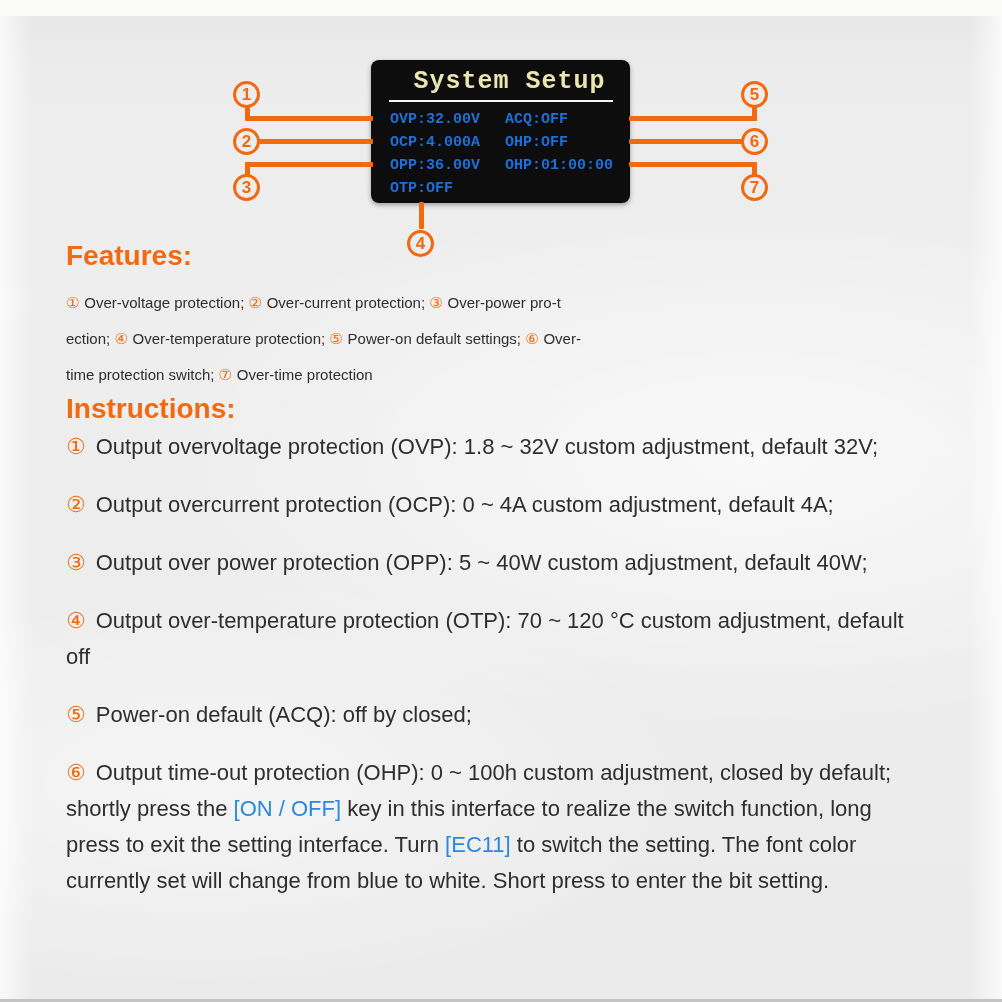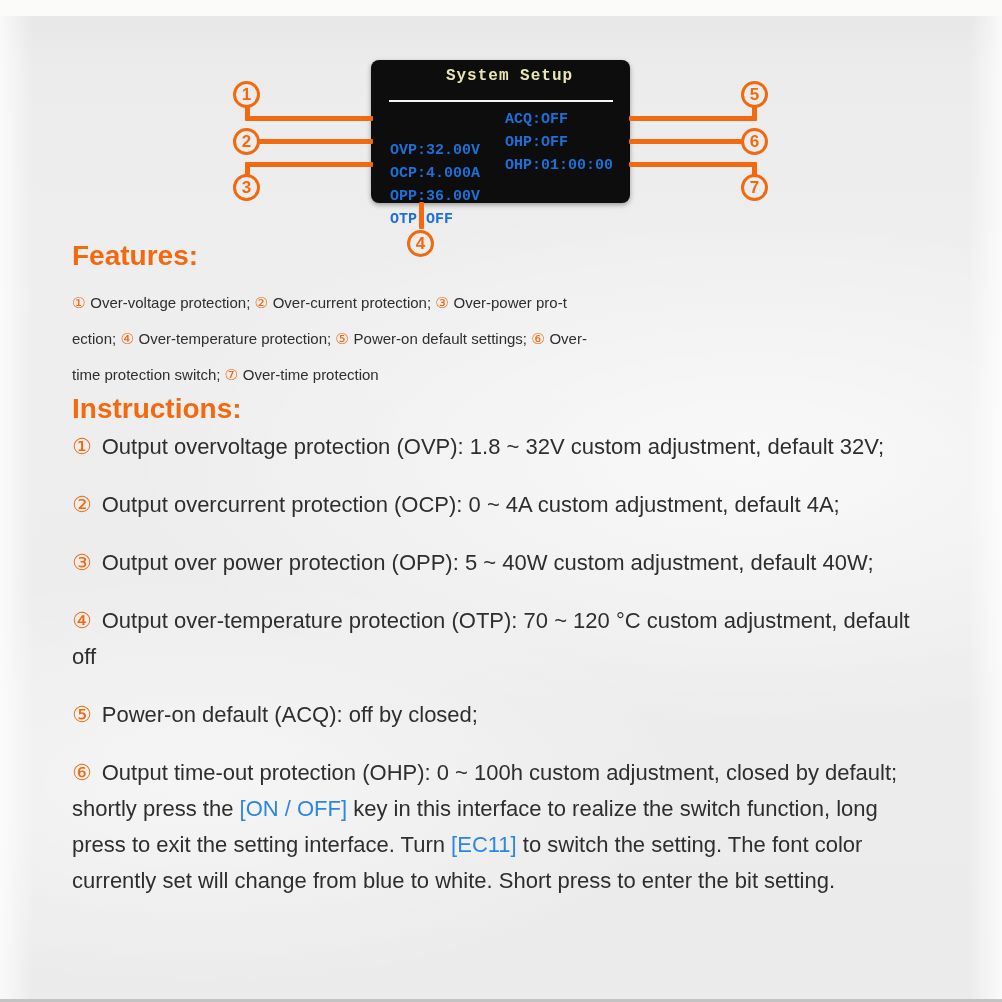--- a/index.html
+++ b/index.html
@@ -48,21 +48,21 @@
     background: #0d0d0d;
     border-radius: 8px;
     box-shadow: 0 2px 5px rgba(0,0,0,0.35);
   }
   .lcd-title {
     position: absolute;
     left: 18px; right: 0; top: 7px;
     text-align: center;
     font-family: "Liberation Mono", "DejaVu Sans Mono", monospace;
     font-weight: bold;
-    font-size: 16px;
+    font-size: 25px;
     letter-spacing: 1px;
     color: #eae6b0;
   }
   .lcd-divider {
     position: absolute;
     left: 18px; right: 17px; top: 40px;
     height: 2px;
     background: #f5f5f5;
   }
   .lcd-rows {
@@ -71,21 +71,21 @@
   }
   .lcd-row {
     display: flex;
     height: 23px;
     font-family: "Liberation Mono", "DejaVu Sans Mono", monospace;
     font-weight: bold;
     font-size: 15px;
     color: #1e6fd8;
     white-space: pre;
   }
-  .lcd-row .lcd-left { width: 115px; margin-top: 31px; }
+  .lcd-row .lcd-left { width: 115px; }
 
   
   .callout {
     position: absolute;
     box-sizing: border-box;
     width: 27px; height: 27px;
     border: 3px solid #f2690f;
     border-radius: 50%;
     color: #f2690f;
     font-weight: bold;
@@ -112,21 +112,21 @@
   .l4v { left: 419px; top: 202px; width: 5px;  height: 27px; }
   .l5h { left: 629px; top: 116px; width: 128px; height: 5px; }
   .l5v { left: 752px; top: 106px; width: 5px;  height: 13px; }
   .l6h { left: 629px; top: 139px; width: 114px; height: 5px; }
   .l7h { left: 629px; top: 162px; width: 128px; height: 5px; }
   .l7v { left: 752px; top: 164px; width: 5px;  height: 12px; }
 
   
   .content {
     position: absolute;
-    left: 72px; top: 240px;
+    left: 66px; top: 240px;
     width: 862px;
     color: #2e2e2e;
   }
   .content h2 {
     margin: 0;
     font-size: 28px;
     line-height: 32px;
     font-weight: bold;
     color: #f2690f;
   }

